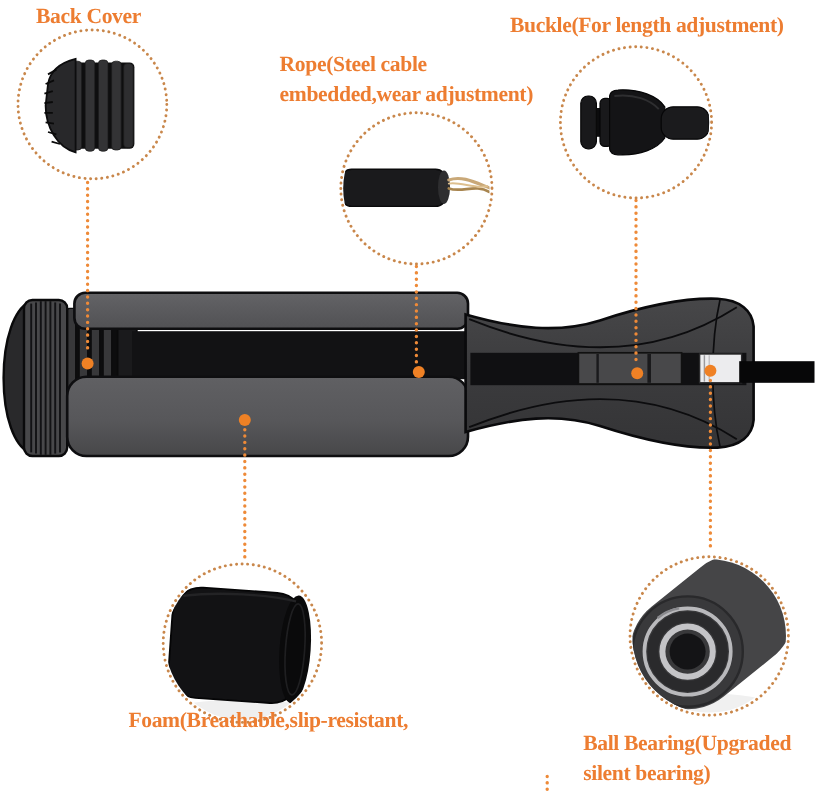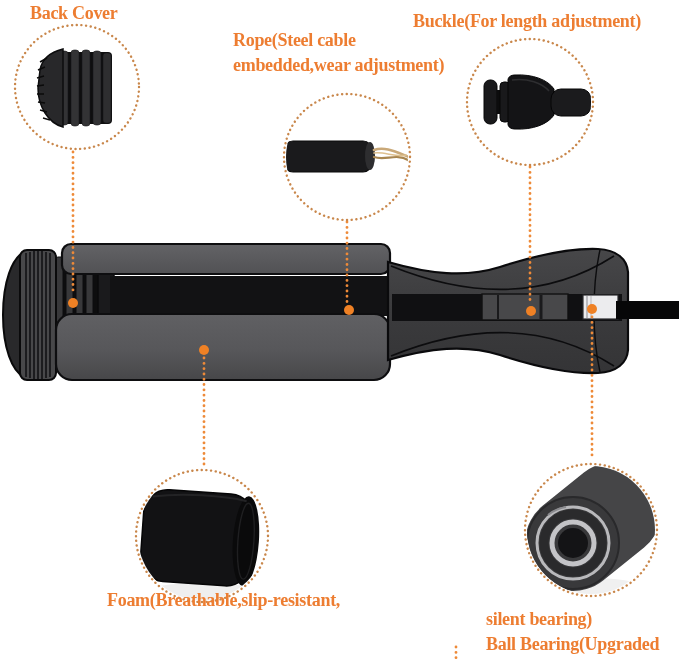--- a/index.html
+++ b/index.html
@@ -194,31 +194,31 @@
       <circle cx="573" cy="543" r="21" fill="none" stroke="#C4C4C7" stroke-width="5"></circle>
       <circle cx="573" cy="543" r="15" fill="#141416"></circle>
       <path d="M 548,515 A 36,36 0 0 1 566,507" fill="none" stroke="#8A8A8E" stroke-width="2"></path>
     </g>
   </svg>
 
   <div class="lbl" style="left:30px;top:1px">
     <div>Back Cover</div>
   </div>
 
-  <div class="lbl" style="left:233px;top:28px">
+  <div class="lbl" style="left:233px;top:41px">
     <div>Rope(Steel cable</div>
     <div>embedded,wear adjustment)</div>
   </div>
 
-  <div class="lbl" style="left:413px;top:9px">
+  <div class="lbl" style="left:425px;top:9px">
     <div>Buckle(For length adjustment)</div>
   </div>
 
   <div class="lbl" style="left:107px;top:588px">
     <div>Foam(Breathable,slip-resistant,</div>
   </div>
 
   <div class="lbl" style="left:486px;top:607px">
+    <div>Ball Bearing(Upgraded</div>
     <div>silent bearing)</div>
-    <div>Ball Bearing(Upgraded</div>
   </div>
 
 </div>
 
 </body></html>

